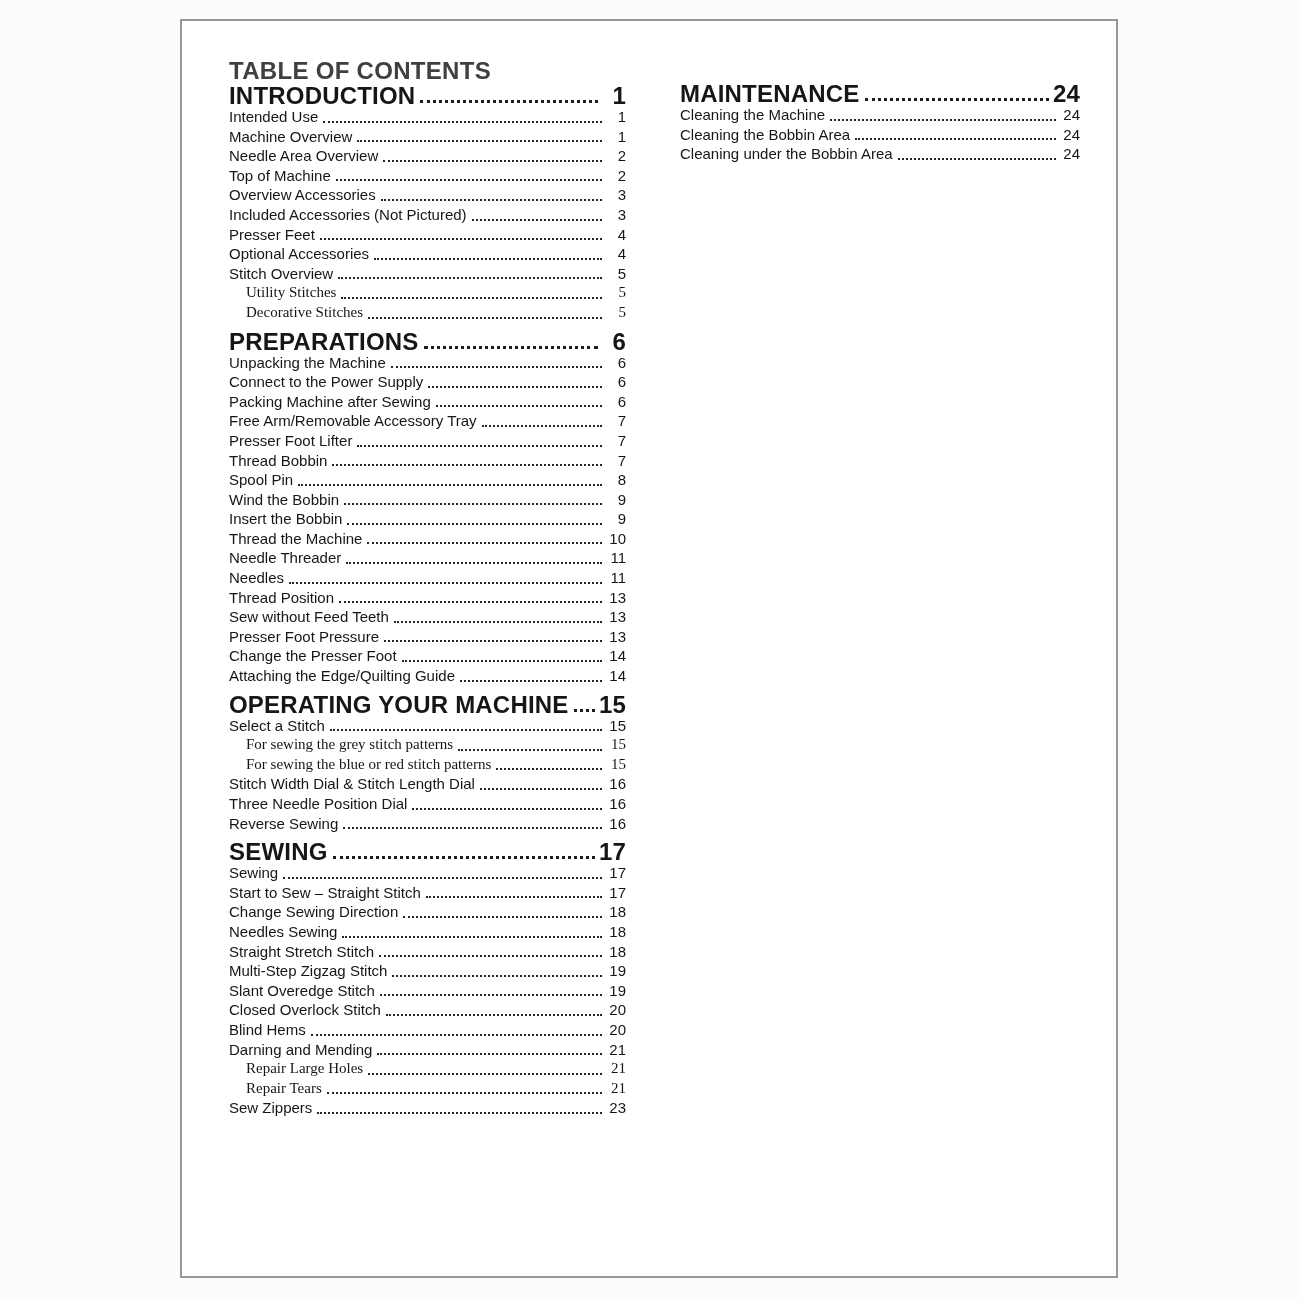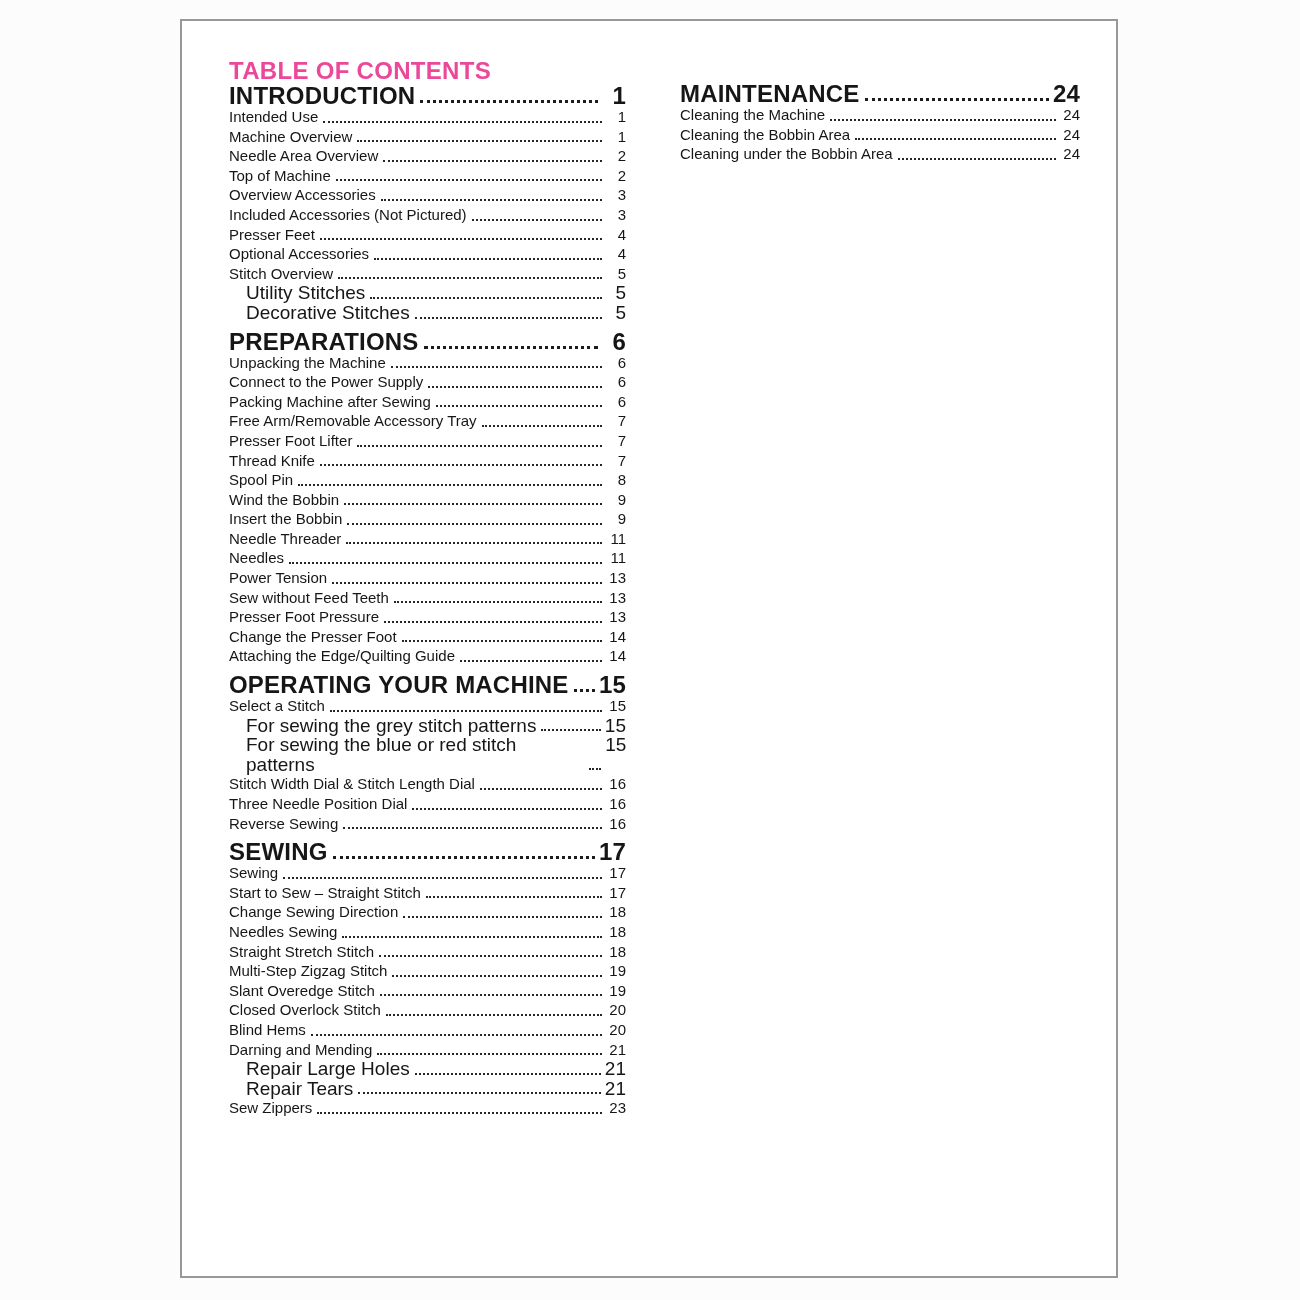--- a/index.html
+++ b/index.html
@@ -25,21 +25,21 @@
   }
   .col { position: absolute; }
   #col-left  { left: 47px;  top: 38px; width: 397px; }
   #col-right { left: 498px; top: 62px; width: 400px; }
 
   h1.doc-title {
     margin: 0 0 2px 0;
     font-size: 24px;
     line-height: 24px;
     font-weight: bold;
-    color: #ec4899;
+    color: #404040;
     letter-spacing: 0.3px;
   }
   .toc-section { margin-top: 8px; }
   #col-left .toc-section:first-of-type { margin-top: 2px; }
   #col-right .toc-section:first-of-type { margin-top: 0; }
 
   .row { display: flex; align-items: baseline; }
   .leader {
     flex: 1 1 auto;
     align-self: flex-end;
@@ -56,22 +56,22 @@
   .heading .leader {
     border-bottom: 3px dotted #1c1c1f;
     margin-bottom: 4px;
   }
   .heading .pnum { min-width: 24px; text-align: right; }
 
   .entry { font-size: 15px; line-height: 19.6px; justify-content: center; }
   .entry .pnum { min-width: 20px; text-align: right; }
 
   .entry.sub {
-    font-family: Liberation Sans, sans-serif;
-    font-size: 19px;
+    font-family: Liberation Serif, serif;
+    font-size: 15px;
     padding-left: 17px;
   }
   .entry.sub .leader { margin-bottom: 4px; }
 </style>
 </head>
 <body>
 
 <div class="sheet">
   <div class="col" id="col-left">
     <h1 class="doc-title">TABLE OF CONTENTS</h1>
@@ -162,51 +162,56 @@
     <span class="label">Free Arm/Removable Accessory Tray</span>
     <span class="leader"></span>
     <span class="pnum">7</span>
   </div>
         <div class="row entry">
     <span class="label">Presser Foot Lifter</span>
     <span class="leader"></span>
     <span class="pnum">7</span>
   </div>
         <div class="row entry">
-    <span class="label">Thread Knife</span>
+    <span class="label">Thread Bobbin</span>
     <span class="leader"></span>
     <span class="pnum">7</span>
   </div>
         <div class="row entry">
     <span class="label">Spool Pin</span>
     <span class="leader"></span>
     <span class="pnum">8</span>
   </div>
         <div class="row entry">
     <span class="label">Wind the Bobbin</span>
     <span class="leader"></span>
     <span class="pnum">9</span>
   </div>
         <div class="row entry">
     <span class="label">Insert the Bobbin</span>
     <span class="leader"></span>
     <span class="pnum">9</span>
   </div>
         <div class="row entry">
+    <span class="label">Thread the Machine</span>
+    <span class="leader"></span>
+    <span class="pnum">10</span>
+  </div>
+        <div class="row entry">
     <span class="label">Needle Threader</span>
     <span class="leader"></span>
     <span class="pnum">11</span>
   </div>
         <div class="row entry">
     <span class="label">Needles</span>
     <span class="leader"></span>
     <span class="pnum">11</span>
   </div>
         <div class="row entry">
-    <span class="label">Power Tension</span>
+    <span class="label">Thread Position</span>
     <span class="leader"></span>
     <span class="pnum">13</span>
   </div>
         <div class="row entry">
     <span class="label">Sew without Feed Teeth</span>
     <span class="leader"></span>
     <span class="pnum">13</span>
   </div>
         <div class="row entry">
     <span class="label">Presser Foot Pressure</span>

